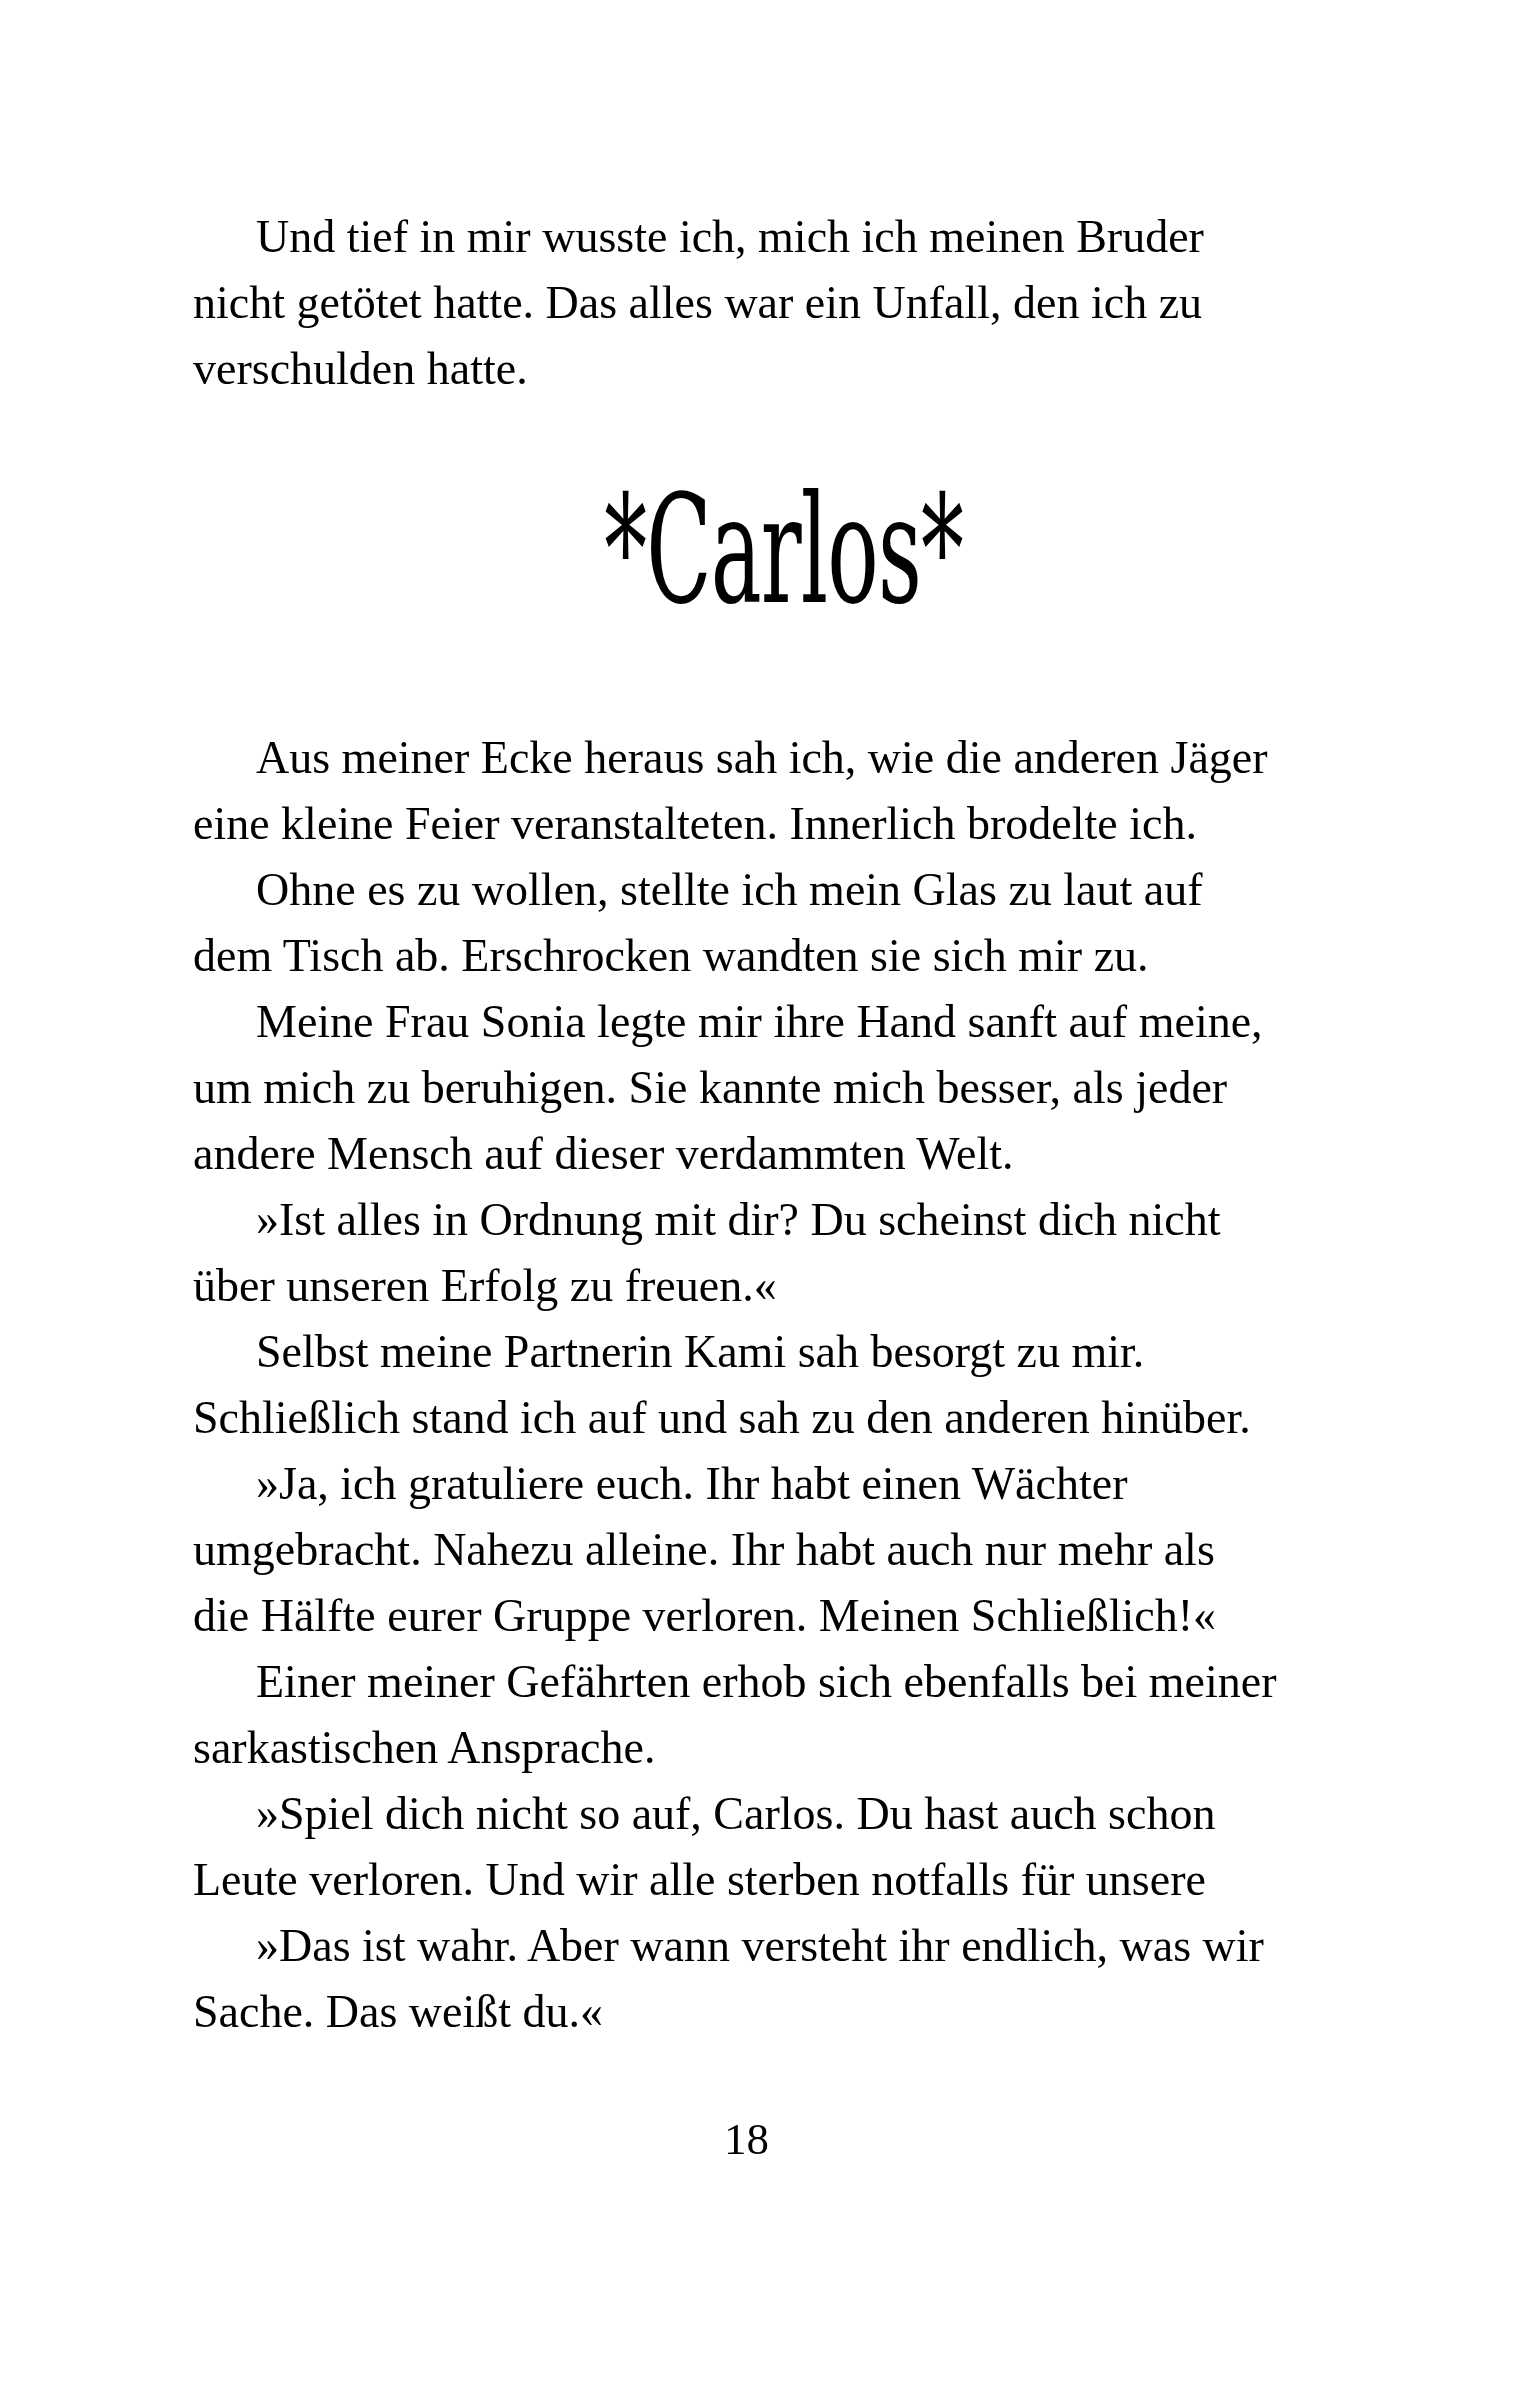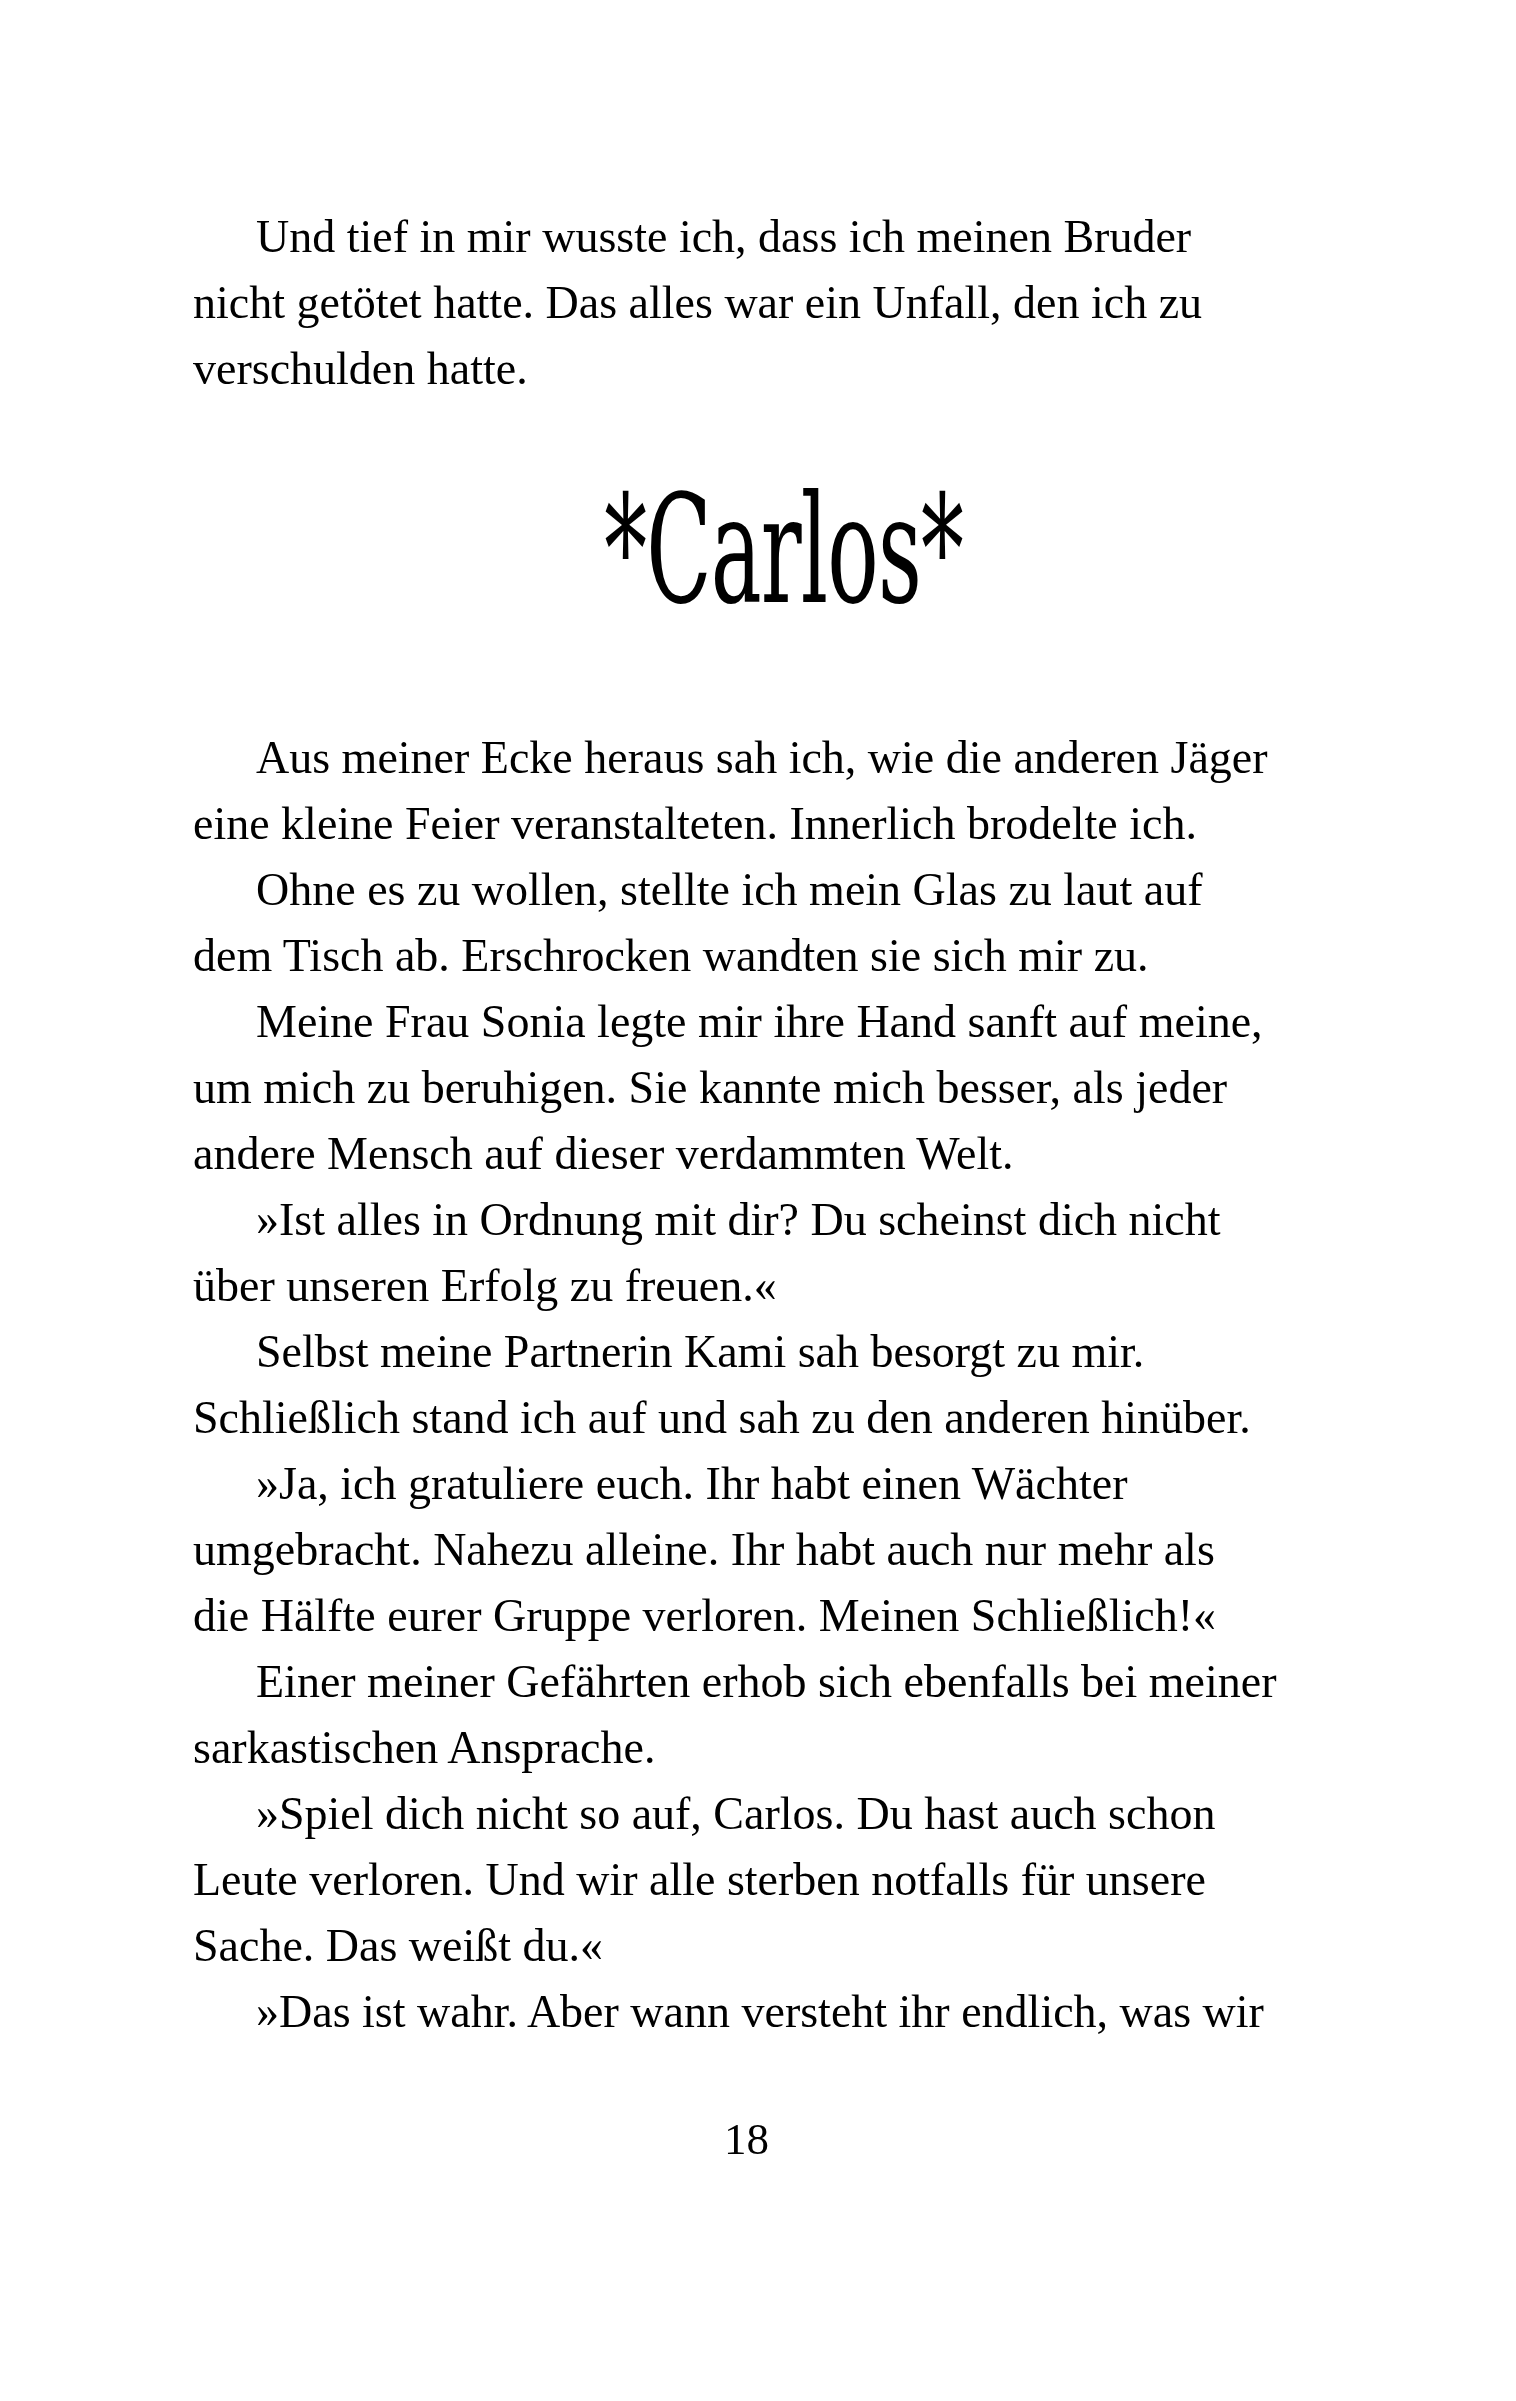--- a/index.html
+++ b/index.html
@@ -41,21 +41,21 @@
     text-align:center;
     font-size:45px;line-height:48px;
   }
 </style>
 </head>
 <body>
 
 <div class="page">
 
   <div class="textblock" style="top:204px;">
-      <div class="line indent">Und tief in mir wusste ich, dass ich meinen Bruder</div>
+      <div class="line indent">Und tief in mir wusste ich, mich ich meinen Bruder</div>
       <div class="line">nicht getötet hatte. Das alles war ein Unfall, den ich zu</div>
       <div class="line">verschulden hatte.</div>
     </div>
 
   <div class="chapter-heading">
     <span class="squeeze">*Carlos*</span>
   </div>
 
   <div class="textblock" style="top:693px;margin-top:32px;">
       <div class="line indent">Aus meiner Ecke heraus sah ich, wie die anderen Jäger</div>
@@ -69,20 +69,20 @@
       <div class="line">über unseren Erfolg zu freuen.«</div>
       <div class="line indent">Selbst meine Partnerin Kami sah besorgt zu mir.</div>
       <div class="line">Schließlich stand ich auf und sah zu den anderen hinüber.</div>
       <div class="line indent">»Ja, ich gratuliere euch. Ihr habt einen Wächter</div>
       <div class="line">umgebracht. Nahezu alleine. Ihr habt auch nur mehr als</div>
       <div class="line">die Hälfte eurer Gruppe verloren. Meinen Schließlich!«</div>
       <div class="line indent">Einer meiner Gefährten erhob sich ebenfalls bei meiner</div>
       <div class="line">sarkastischen Ansprache.</div>
       <div class="line indent">»Spiel dich nicht so auf, Carlos. Du hast auch schon</div>
       <div class="line">Leute verloren. Und wir alle sterben notfalls für unsere</div>
+      <div class="line indent">»Das ist wahr. Aber wann versteht ihr endlich, was wir</div>
       <div class="line">Sache. Das weißt du.«</div>
-      <div class="line indent">»Das ist wahr. Aber wann versteht ihr endlich, was wir</div>
     </div>
 
   <div class="pagenum">18</div>
 
 </div>
 
 
 </body></html>

